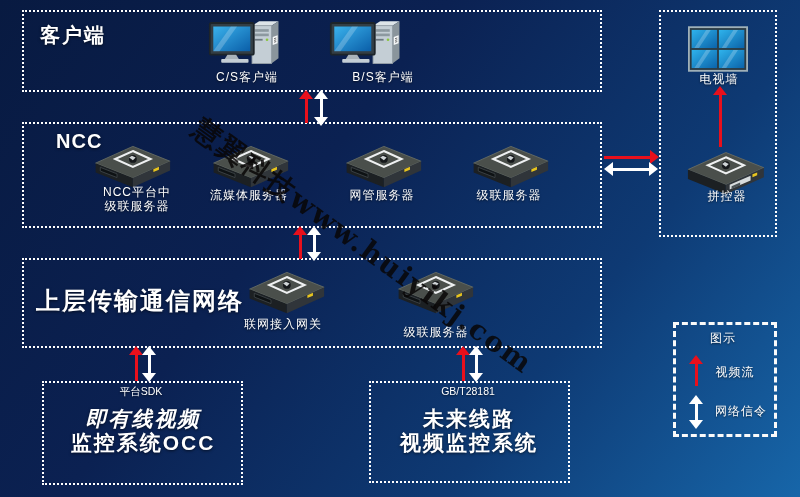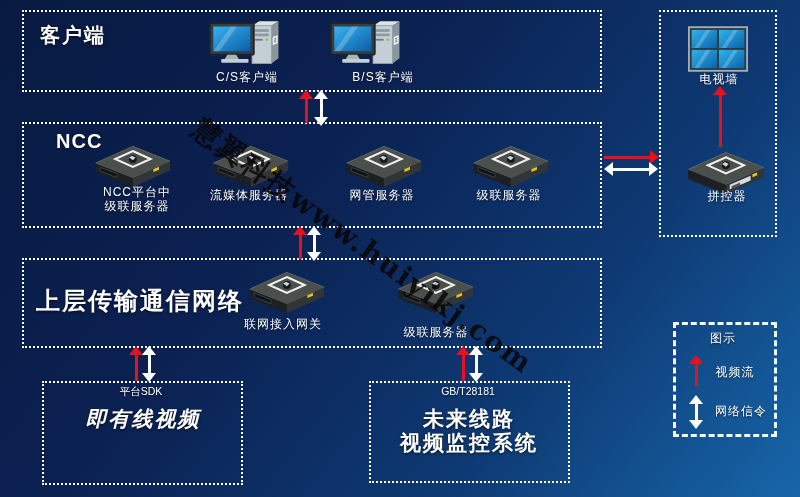--- a/index.html
+++ b/index.html
@@ -154,20 +154,21 @@
     </svg>
   <div class="lbl" style="left:727px;top:190px;">拼控器</div>
   <div class="arr-v red" style="left:713px;top:86px;height:62px;">
       <i class="h-up"></i>
       <i class="stem"></i>
     </div>
 
   <div class="dbox" style="left:42px;top:381px;width:201px;height:104px;"></div>
   <div class="lbl small" style="left:141px;top:385px;">平台SDK</div>
   <div class="bigtxt" style="left:143px;top:407px;font-style:italic;">即有线视频</div>
+  <div class="bigtxt" style="left:143px;top:431px;">监控系统OCC</div>
 
   <div class="dbox" style="left:369px;top:381px;width:201px;height:102px;"></div>
   <div class="lbl small" style="left:468px;top:385px;">GB/T28181</div>
   <div class="bigtxt" style="left:469px;top:431px;">视频监控系统</div>
   <div class="bigtxt" style="left:469px;top:407px;">未来线路</div>
 
   <div class="legendbox" style="left:673px;top:322px;width:104px;height:115px;"></div>
   <div class="lbl" style="left:723px;top:332px;">图示</div>
   <div class="arr-v red" style="left:689px;top:355px;height:32px;">
       <i class="h-up"></i>

